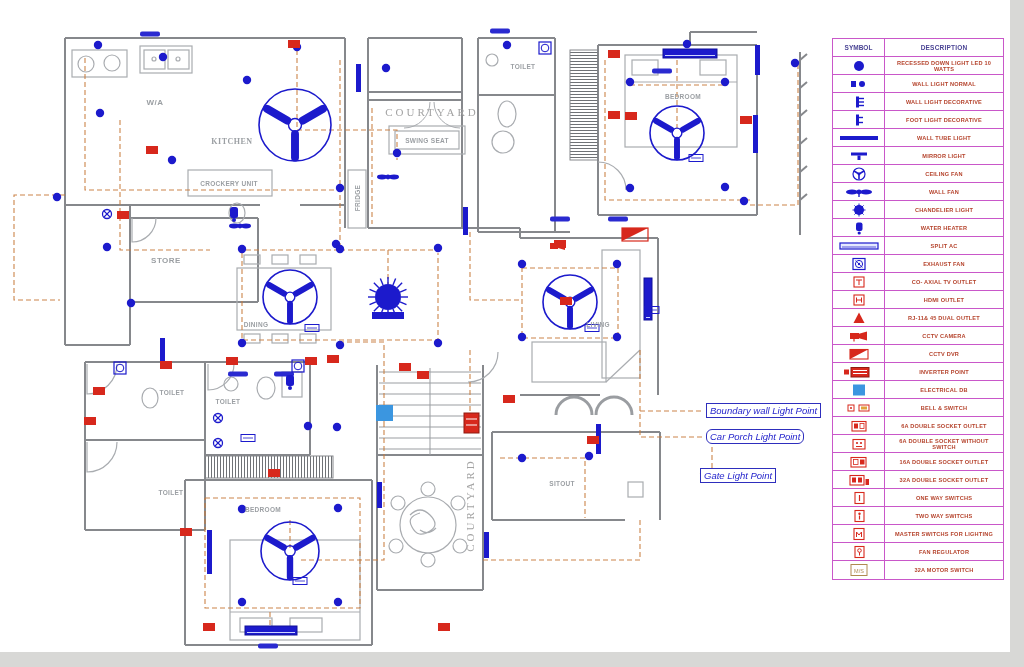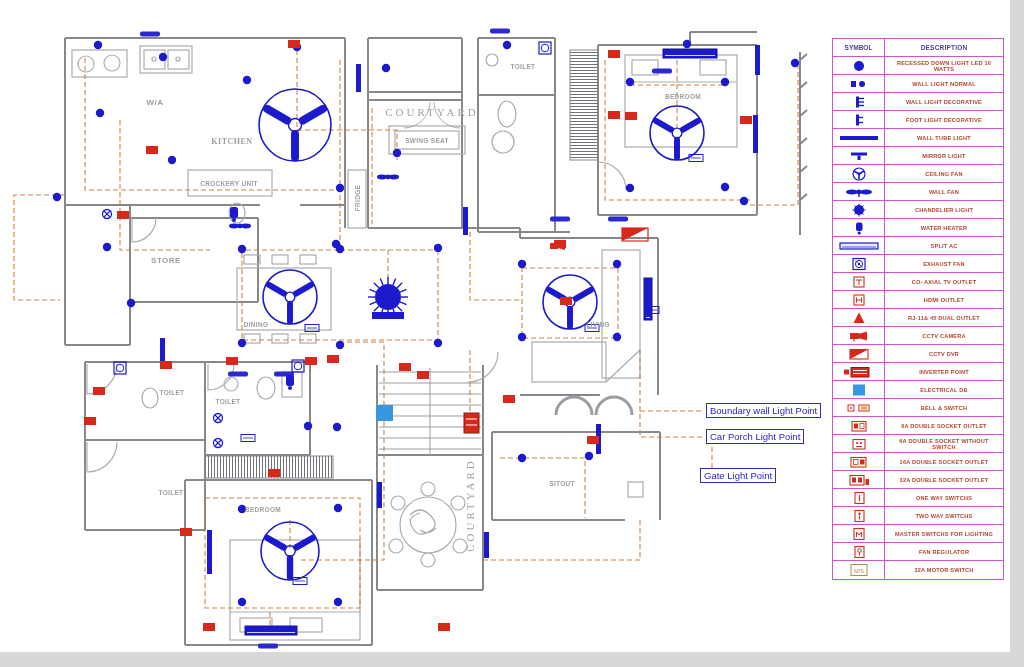--- a/index.html
+++ b/index.html
@@ -7,21 +7,21 @@
          font-family:"Liberation Sans",sans-serif;}
   .edge-strip{position:absolute;background:#d8d8d6;}
   #plan-svg{position:absolute;left:0;top:0;}
   .room-label{position:absolute;transform:translate(-50%,-50%);color:#9b9fa3;font-size:8px;
               letter-spacing:.5px;white-space:nowrap;font-weight:bold;}
   .room-label.serif{font-family:"Liberation Serif",serif;font-size:11px;font-weight:normal;
                     letter-spacing:3px;color:#a3a3a3;}
   .room-label.vert{transform:translate(-50%,-50%) rotate(-90deg);}
   .room-label.small{font-size:6.5px;letter-spacing:.3px;}
   .callout{position:absolute;border:1.6px solid #2e2ebd;background:#ffffff;color:#2626cc;
-           font-size:9.5px;font-weight:500;padding:1px 3px;white-space:nowrap;line-height:11px;}
+           font-size:9.5px;font-weight:500;padding:1px 3px;white-space:nowrap;line-height:11px;font-style:italic;}
   
   .legend{position:absolute;left:832px;top:38px;width:170px;border:1px solid #c957c9;
           background:#ffffff;}
   .legend-row{display:flex;height:18px;box-sizing:border-box;border-bottom:1px solid #c957c9;}
   .legend-row:last-child{border-bottom:none;}
   .legend-sym{width:52px;box-sizing:border-box;border-right:1px solid #c957c9;display:flex;
               align-items:center;justify-content:center;}
   .legend-desc{flex:1;display:flex;align-items:center;justify-content:center;text-align:center;
                font-size:5.6px;font-weight:bold;color:#b5432c;letter-spacing:.2px;padding:0 2px;}
   .legend-row.hdr .legend-desc, .legend-row.hdr .legend-sym-txt{color:#4a4494;font-size:6.5px;}
@@ -426,21 +426,21 @@
       <div class="room-label small" style="left: 598px; top: 324px;">LIVING</div>
       <div class="room-label small" style="left: 172px; top: 392px;">TOILET</div>
       <div class="room-label small" style="left: 228px; top: 401px;">TOILET</div>
       <div class="room-label small" style="left: 171px; top: 492px;">TOILET</div>
       <div class="room-label small" style="left: 263px; top: 509px;">BEDROOM</div>
       <div class="room-label serif vert" style="left: 470px; top: 505px;">COURTYARD</div>
       <div class="room-label small" style="left: 562px; top: 483px;">SITOUT</div>
     </div>
   <div id="callouts">
       <div class="callout" style="left: 706px; top: 403px;">Boundary wall  Light Point</div>
-      <div class="callout" style="left: 706px; top: 429px;">Car Porch Light Point</div>
+      <div class="callout" style="left: 706px; top: 429px; border-radius: 6px;">Car Porch Light Point</div>
       <div class="callout" style="left: 700px; top: 468px; text-align: center;">Gate Light Point</div>
     </div>
 
   <div class="legend" id="legend">
     <div class="legend-row hdr">
       <div class="legend-sym">
           <span class="legend-sym-txt">SYMBOL</span>
         </div>
       <div class="legend-desc">DESCRIPTION</div>
     </div>

